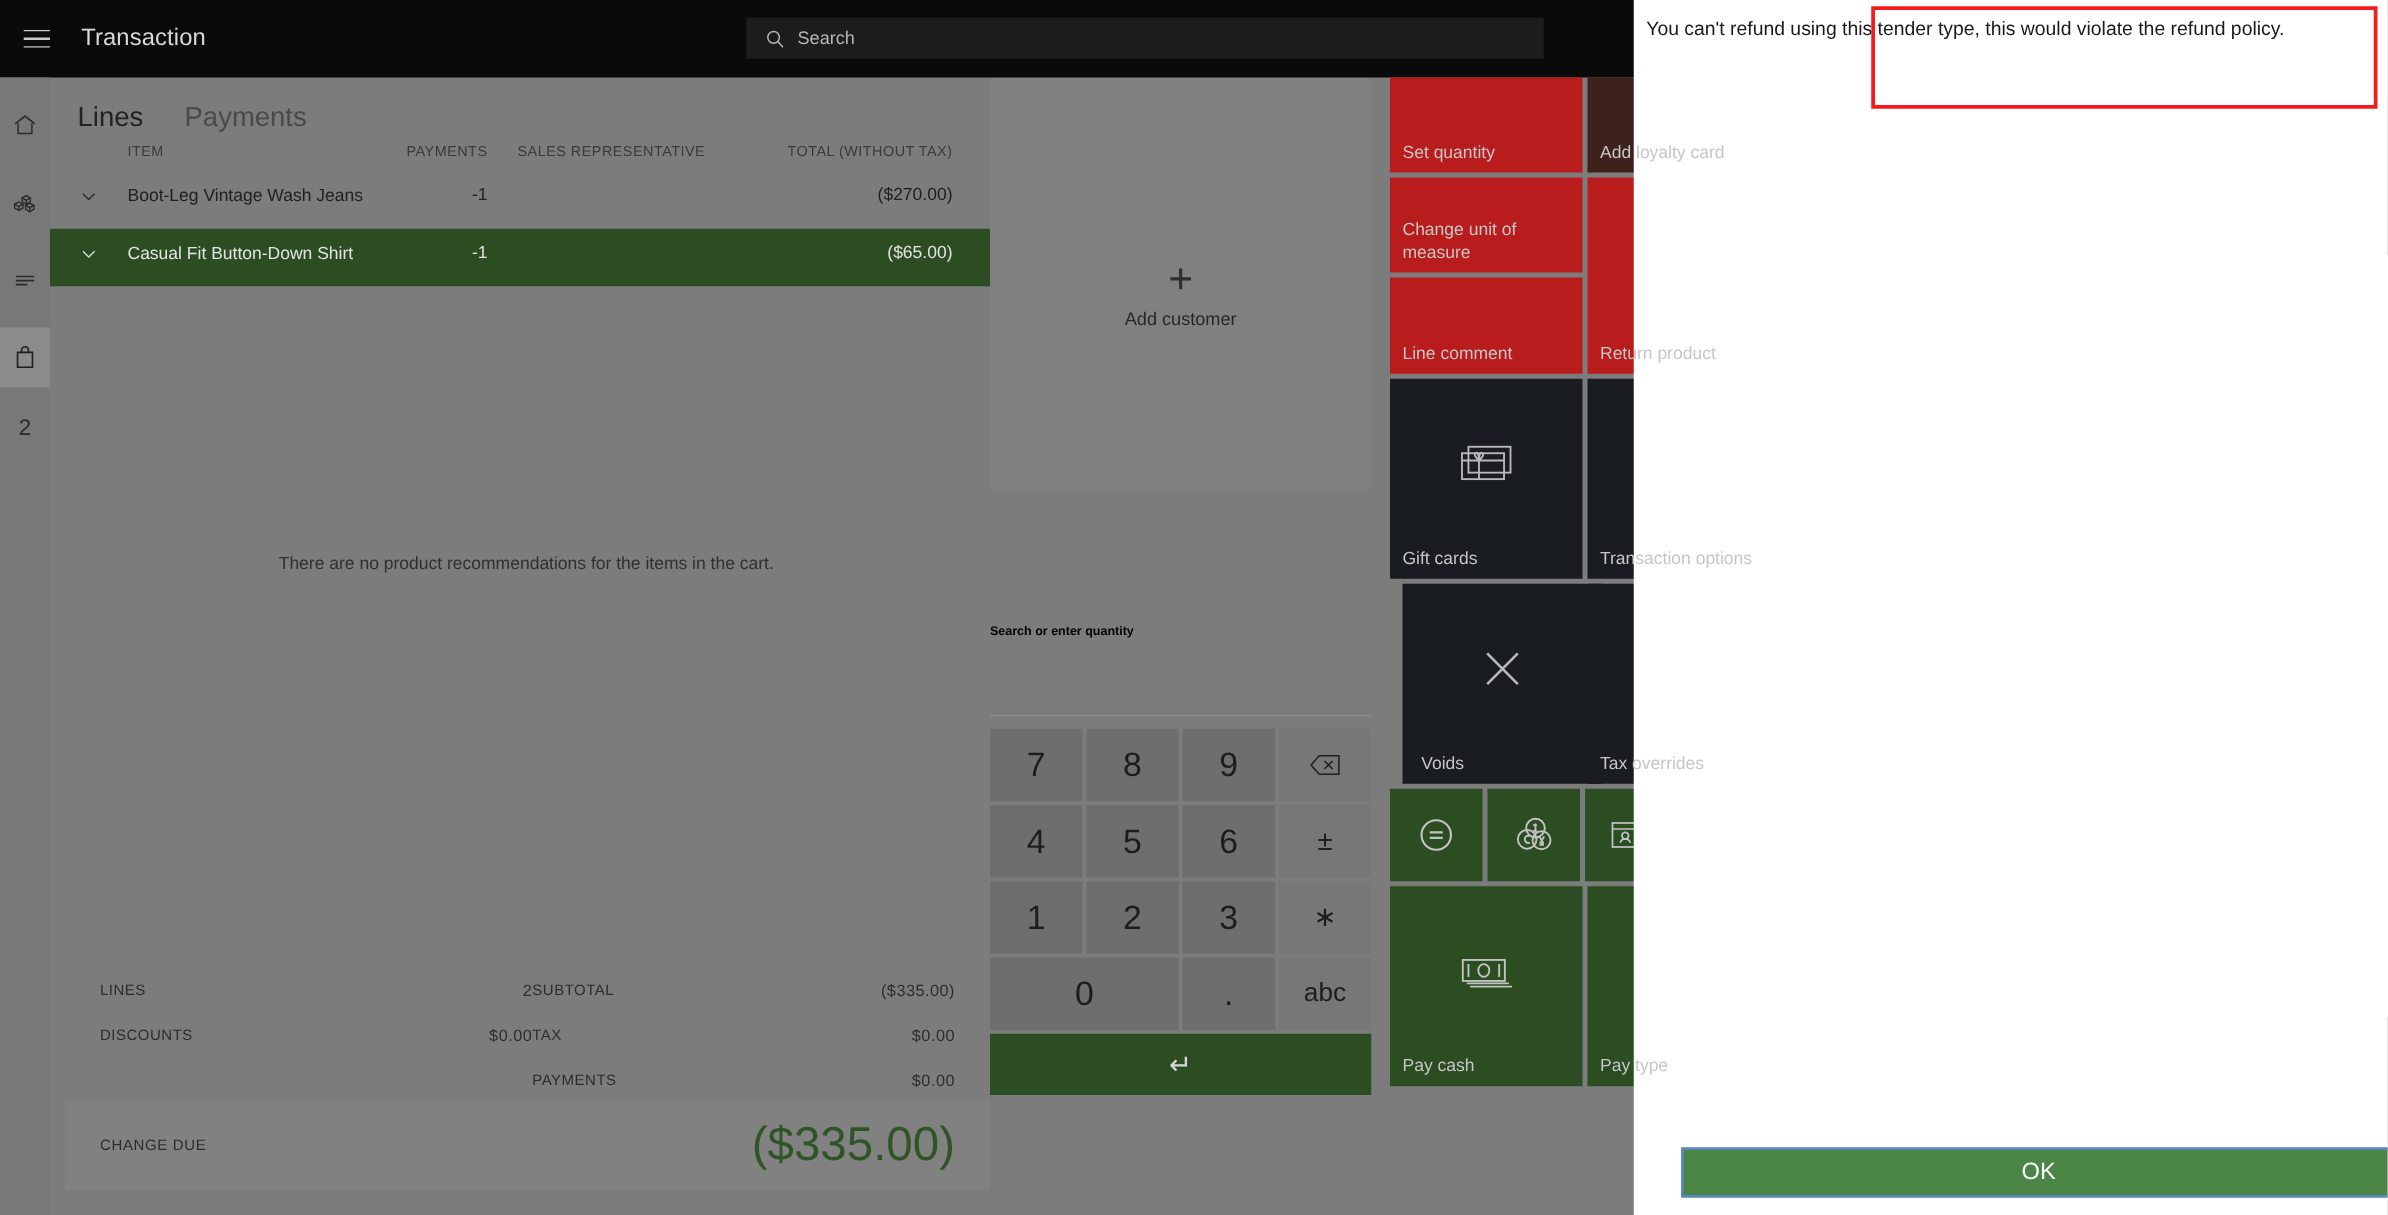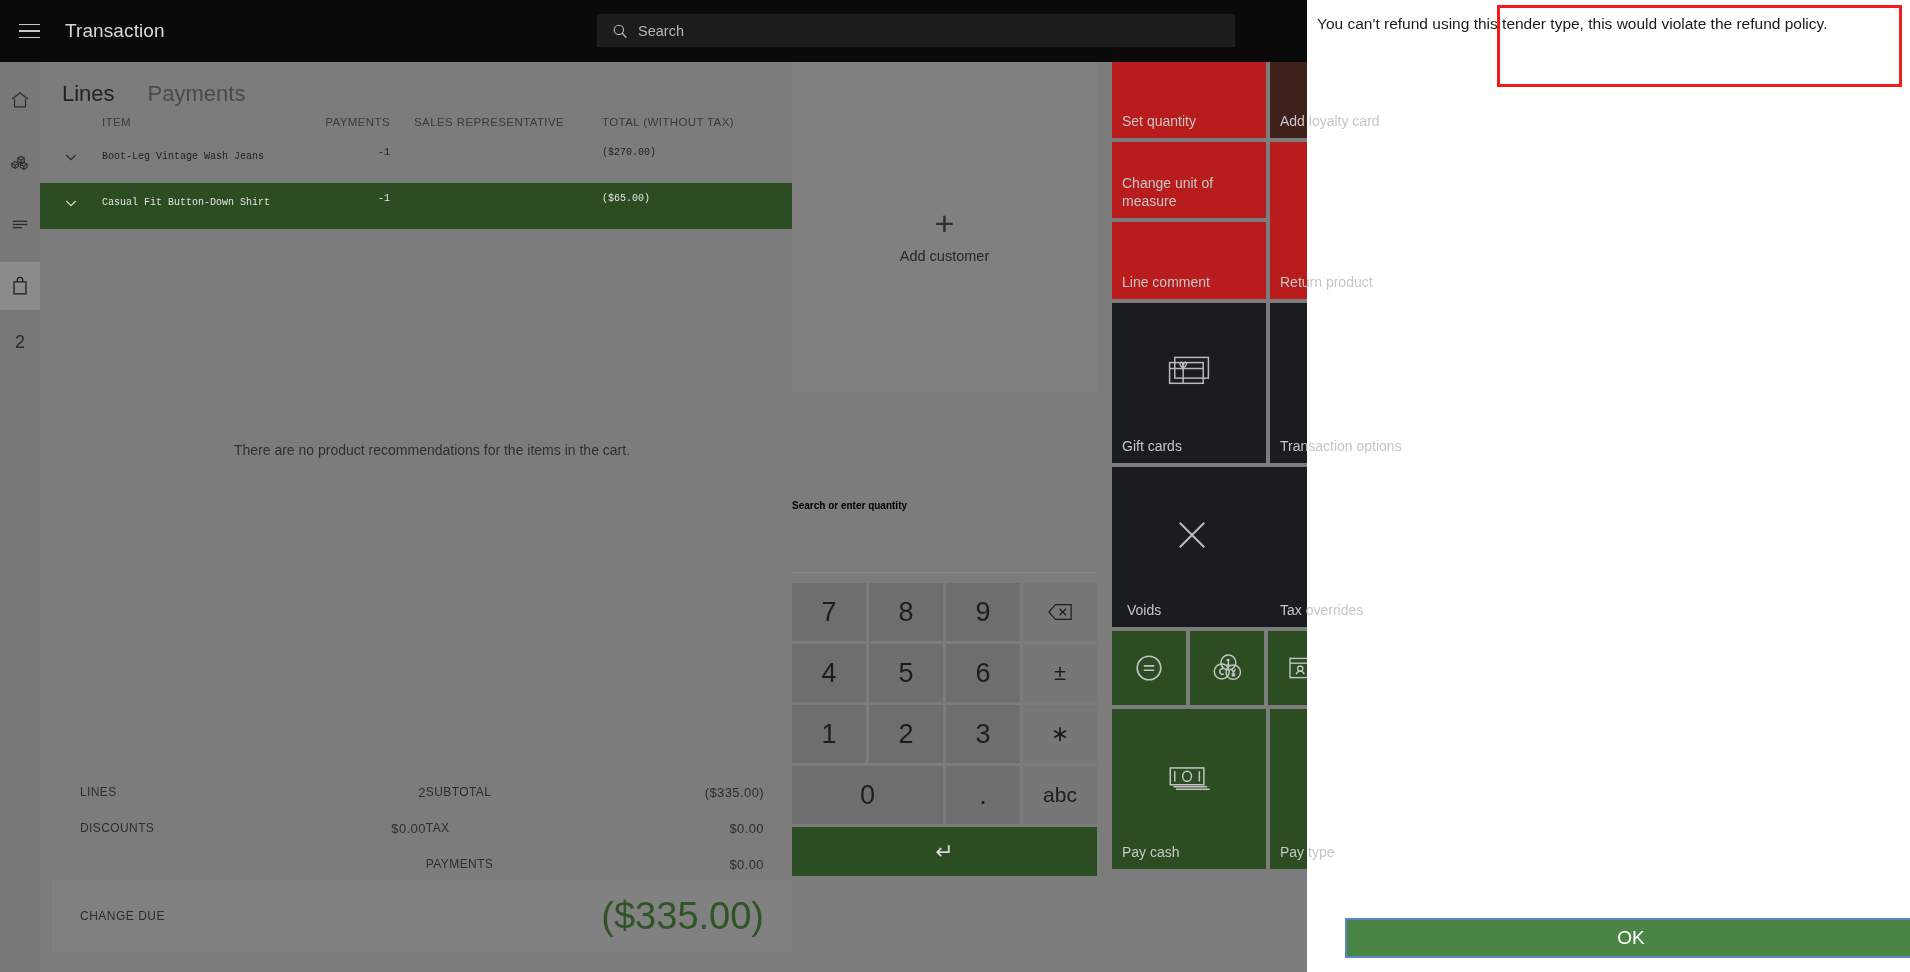--- a/index.html
+++ b/index.html
@@ -88,34 +88,34 @@
   .tab.active { color: #232323; }
 
   .cart-head {
     display: flex; align-items: center;
     height: 30px; padding: 0 30px 0 62px;
     font-size: 11.5px; color: #3a3a3a; letter-spacing: .4px;
   }
   .c-item { flex: 1; }
   .c-qty { width: 92px; text-align: right; }
   .c-rep { width: 212px; padding-left: 24px; }
-  .c-tot { width: 160px; }
+  .c-tot { width: 160px; text-align: right; }
 
   .cart-row {
     display: flex; align-items: flex-start;
     min-height: 46px; padding: 9px 30px 9px 0;
-    font-size: 10px; color: #1f1f1f; font-family: Liberation Mono, monospace;
+    font-size: 14px; color: #1f1f1f;
   }
   .cart-row.selected { background: #2b4d21; color: #e3e3e3; }
   .chev { width: 62px; display: flex; justify-content: center; padding-top: 3px; flex: none; }
   .cart-row .c-qty, .cart-row .c-tot { padding-top: 1px; }
   .cart-row .c-item { line-height: 21px; max-width: 250px; }
 
   .no-recs {
-    position: absolute; left: 16px; top: 380px; width: 752px;
+    position: absolute; left: 5px; top: 380px; width: 752px;
     text-align: center; font-size: 14px; color: #303030;
   }
 
   
   .totals {
     position: absolute; left: 12px; bottom: 100px;
     width: 740px; padding: 0 28px;
     display: flex;
   }
   .tot-col { display: flex; flex-direction: column; gap: 21px; }
@@ -479,21 +479,21 @@
         <span class="tl-icon">
           <svg width="34" height="40" viewBox="0 0 24 28" fill="none" stroke="#b9b9b9" stroke-width="1.2">
             <rect x="4" y="7" width="16" height="17"></rect>
               <path d="M9 7V4.8a3 3 0 0 1 6 0V7"></path>
               <path d="M15 7v17"></path>
           </svg>
         </span>
         <span class="tl-label">Transaction options</span>
       </div>
 
-      <div class="tile t-dark" style="left:0;top:405px;width:160px;height:160px;padding-left:15px;">
+      <div class="tile t-dark" style="left:10px;top:405px;width:160px;height:160px;padding-left:15px;">
         <span class="tl-icon">
           <svg width="42" height="42" viewBox="0 0 24 24" fill="none" stroke="#b9b9b9" stroke-width="1.2">
             <path d="M5 5l14 14M19 5L5 19"></path>
           </svg>
         </span>
         <span class="tl-label">Voids</span>
       </div>
 
       <div class="tile t-dark" style="left:158px;top:405px;width:154px;height:160px;">
         <span class="tl-icon">

